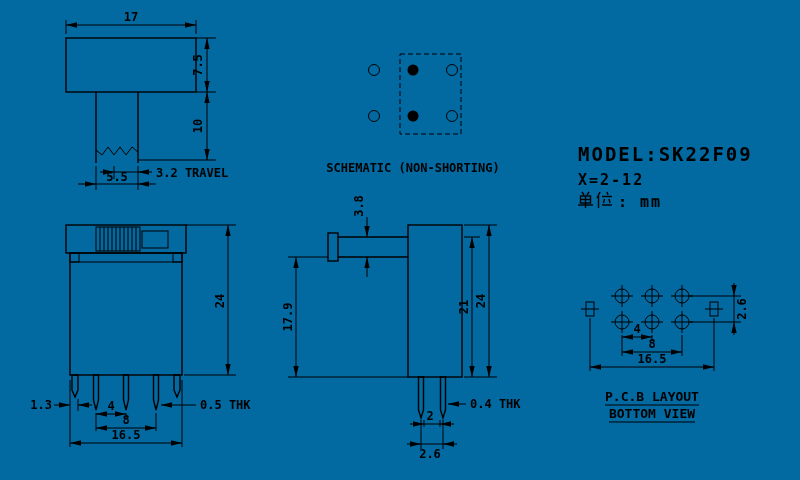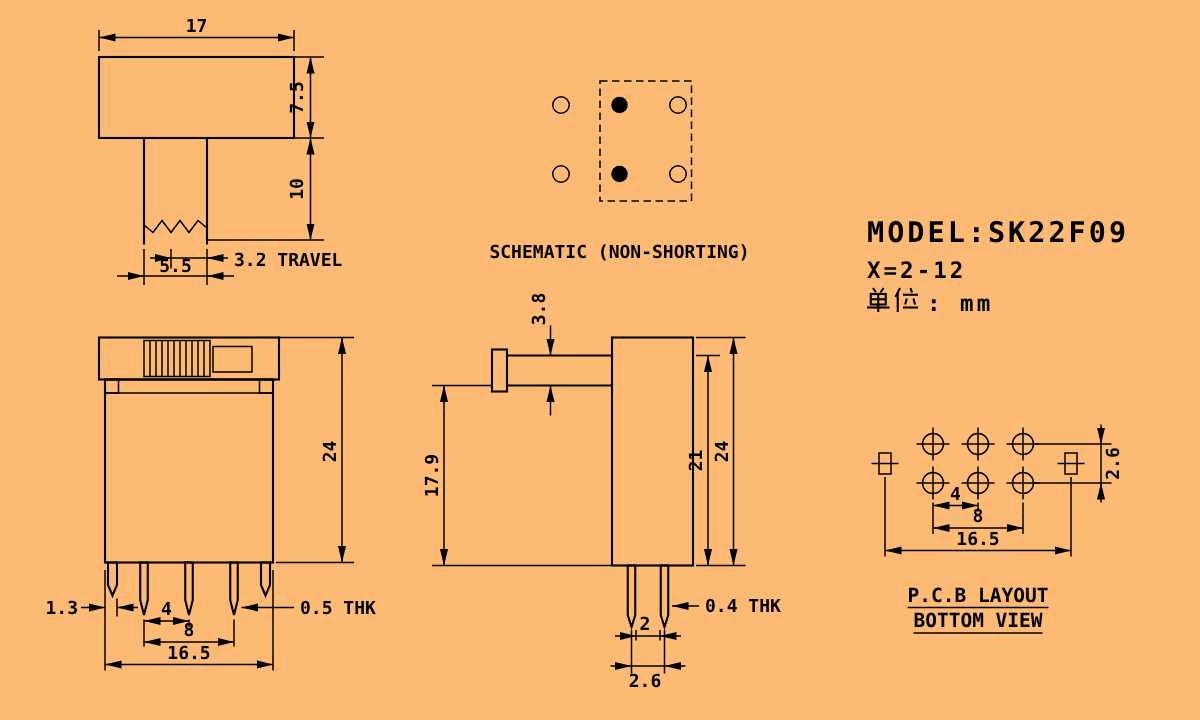--- a/index.html
+++ b/index.html
@@ -1,16 +1,16 @@
 <!DOCTYPE html>
 <html><head>
 <meta charset="utf-8">
 <style>
   html,body{margin:0;padding:0;background:#888}
-  .sheet{position:relative;width:800px;height:480px;background:#fdba74;overflow:hidden}
+  .sheet{position:relative;width:800px;height:480px;background:#0369a1;overflow:hidden}
   svg{display:block}
   .ln{stroke:#000;stroke-width:1;fill:none}
   .thk{stroke:#000;stroke-width:1.4;fill:none}
   .dash{stroke-dasharray:5 3}
   text{fill:#000;font-family:"DejaVu Sans Mono","Liberation Mono",monospace;font-weight:bold}
   .t12{font-size:12px}
   .t13{font-size:13px}
   .t15{font-size:15px;letter-spacing:2px}
   .t19{font-size:19px;letter-spacing:2px}
 </style>

